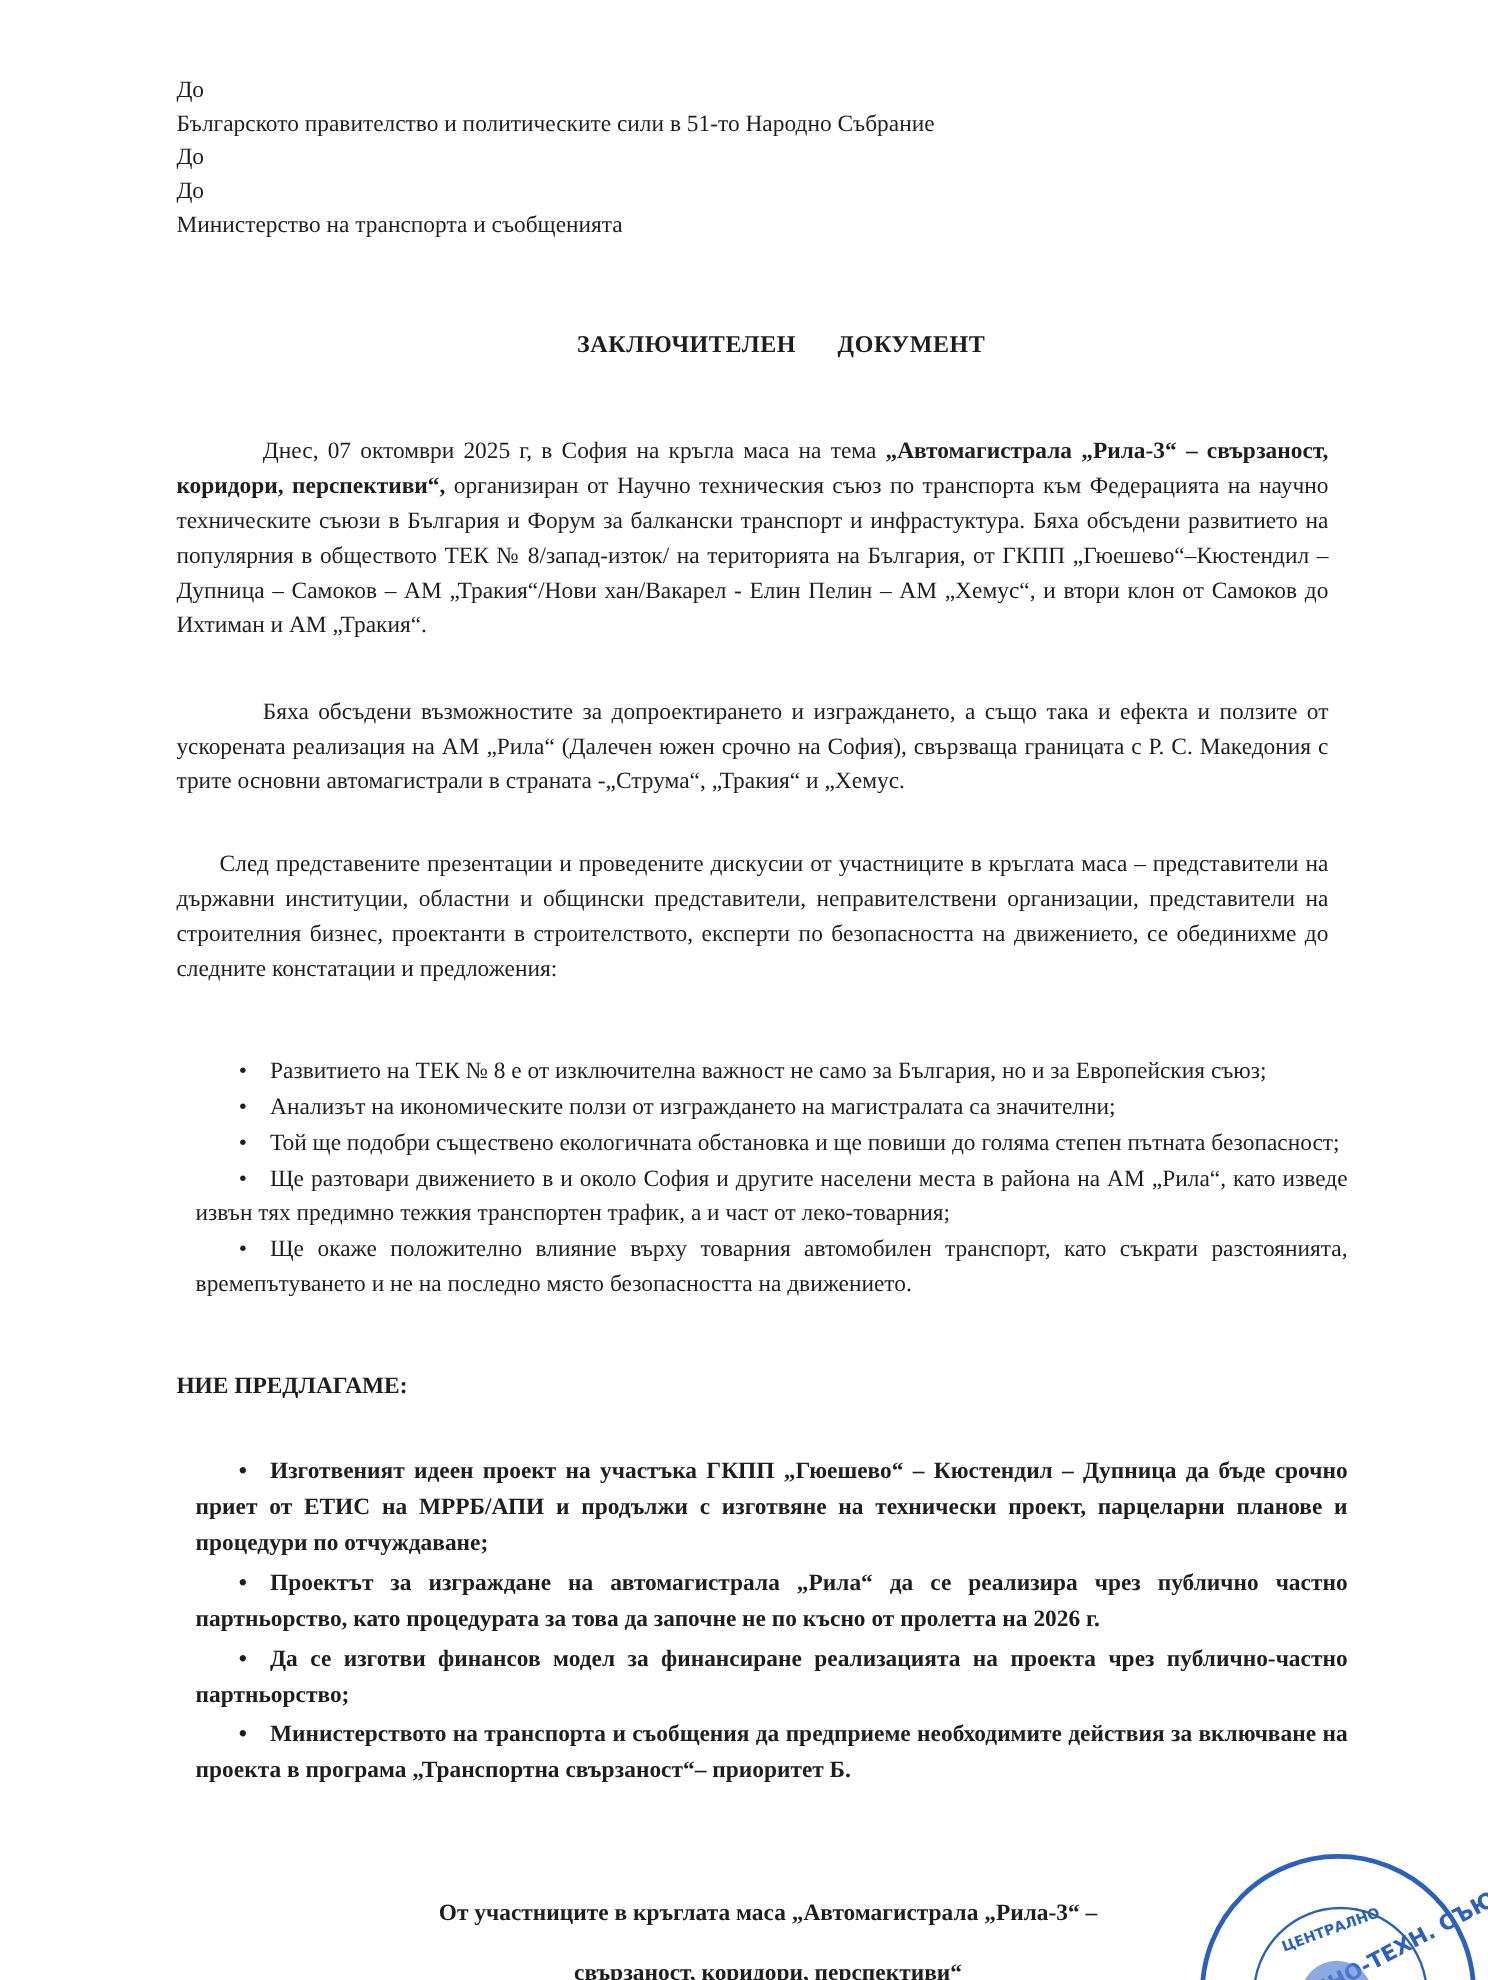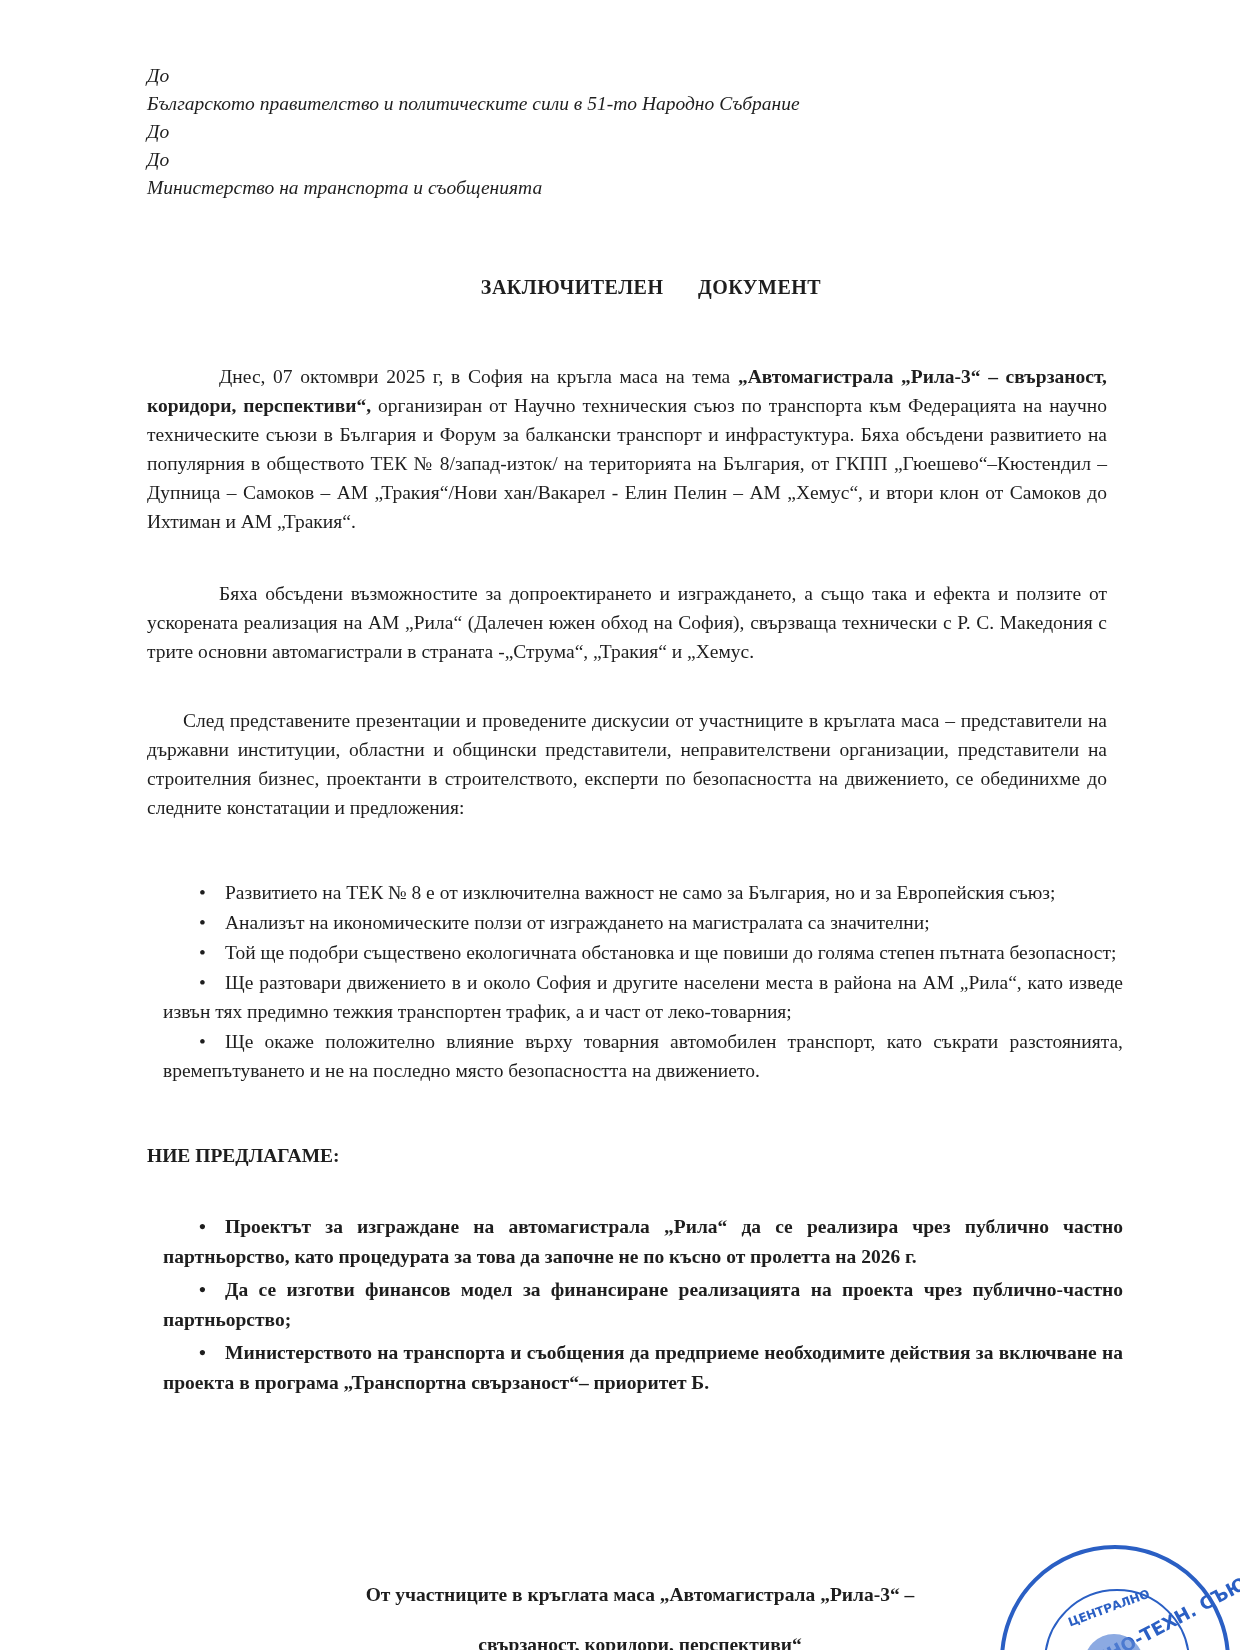--- a/index.html
+++ b/index.html
@@ -3,21 +3,21 @@
 <meta charset="utf-8">
 <style>
   html, body { margin: 0; padding: 0; background: #ffffff; }
   body {
     width: 1240px; height: 1650px; position: relative; overflow: hidden;
     font-family: "Liberation Serif", "DejaVu Serif", serif;
     color: #1e1e1e;
   }
   .page { position: absolute; left: 0; top: 0; width: 1240px; height: 1650px; }
   .addr { position: absolute; left: 147px; top: 62px; font-size: 19.5px; line-height: 28px; }
-  .addr div { white-space: nowrap; font-style: italic; }
+  .addr div { white-space: nowrap; }
   .title {
     position: absolute; left: 0; width: 1240px; top: 276px; text-align: center;
     font-weight: bold; font-size: 20px; letter-spacing: 0.5px; word-spacing: 6px;
   }
   .body { position: absolute; left: 147px; width: 960px; font-size: 19.5px; line-height: 29px; text-align: justify; }
   .p1 { top: 362px; }
   .p2 { top: 579px; }
   .p3 { top: 706px; }
   .indent-big { text-indent: 72px; }
   .indent-sm { text-indent: 36px; }
@@ -57,35 +57,36 @@
     <div>До</div>
     <div>Министерство на транспорта и съобщенията</div>
   </div>
 
   <div class="title" style="white-space:pre;margin-left:31px;">ЗАКЛЮЧИТЕЛЕН   ДОКУМЕНТ</div>
 
   <div class="body p1 indent-big">
     <span>Днес, 07 октомври 2025 г, в София на кръгла маса на тема </span><span class="b">„Автомагистрала „Рила-3“ – свързаност, коридори, перспективи“,</span><span> организиран от Научно техническия съюз по транспорта към Федерацията на научно техническите съюзи в България и Форум за балкански транспорт и инфрастуктура. Бяха обсъдени развитието на популярния в обществото ТЕК № 8/запад-изток/ на територията на България, от ГКПП „Гюешево“–Кюстендил – Дупница – Самоков – АМ „Тракия“/Нови хан/Вакарел - Елин Пелин – АМ „Хемус“, и втори клон от Самоков до Ихтиман и АМ „Тракия“.</span>
   </div>
 
-  <div class="body p2 indent-big">Бяха обсъдени възможностите за допроектирането и изграждането, а също така и ефекта и ползите от ускорената реализация на АМ „Рила“ (Далечен южен обход на София), свързваща технически с Р. С. Македония с трите основни автомагистрали в страната -„Струма“, „Тракия“ и „Хемус.</div>
+  <div class="body p2 indent-big">Бяха обсъдени възможностите за допроектирането и изграждането, а също така и ефекта и ползите от ускорената реализация на АМ „Рила“ (Далечен южен срочно на София), свързваща границата с Р. С. Македония с трите основни автомагистрали в страната -„Струма“, „Тракия“ и „Хемус.</div>
 
   <div class="body p3 indent-sm">След представените презентации и проведените дискусии от участниците в кръглата маса – представители на държавни институции, областни и общински представители, неправителствени организации, представители на строителния бизнес, проектанти в строителството, експерти по безопасността на движението, се обединихме до следните констатации и предложения:</div>
 
   <ul class="list list1">
     <li><span class="bullet">•</span><span>Развитието на ТЕК № 8 е от изключителна важност не само за България, но и за Европейския съюз;</span></li>
     <li><span class="bullet">•</span><span>Анализът на икономическите ползи от изграждането на магистралата са значителни;</span></li>
     <li><span class="bullet">•</span><span>Той ще подобри съществено екологичната обстановка и ще повиши до голяма степен пътната безопасност;</span></li>
     <li><span class="bullet">•</span><span>Ще разтовари движението в и около София и другите населени места в района на АМ „Рила“, като изведе извън тях предимно тежкия транспортен трафик, а и част от леко-товарния;</span></li>
     <li><span class="bullet">•</span><span>Ще окаже положително влияние върху товарния автомобилен транспорт, като съкрати разстоянията, времепътуването и не на последно място безопасността на движението.</span></li>
   </ul>
 
   <div class="heading">НИЕ ПРЕДЛАГАМЕ:</div>
 
   <ul class="list list2">
+    <li><span class="bullet">•</span><span>Изготвеният идеен проект на участъка ГКПП „Гюешево“ – Кюстендил – Дупница да бъде срочно приет от ЕТИС на МРРБ/АПИ и продължи с изготвяне на технически проект, парцеларни планове и процедури по отчуждаване;</span></li>
     <li><span class="bullet">•</span><span>Проектът за изграждане на автомагистрала „Рила“ да се реализира чрез публично частно партньорство, като процедурата за това да започне не по късно от пролетта на 2026 г.</span></li>
     <li><span class="bullet">•</span><span>Да се изготви финансов модел за финансиране реализацията на проекта чрез публично-частно партньорство;</span></li>
     <li><span class="bullet">•</span><span>Министерството на транспорта и съобщения да предприеме необходимите действия за включване на проекта в програма „Транспортна свързаност“– приоритет Б.</span></li>
   </ul>
 
   <div class="closing c1">От участниците в кръглата маса „Автомагистрала „Рила-3“ –</div>
   <div class="closing c2">свързаност, коридори, перспективи“</div>
 
   <div class="stamp">
     <div class="stamp-inner"></div>

